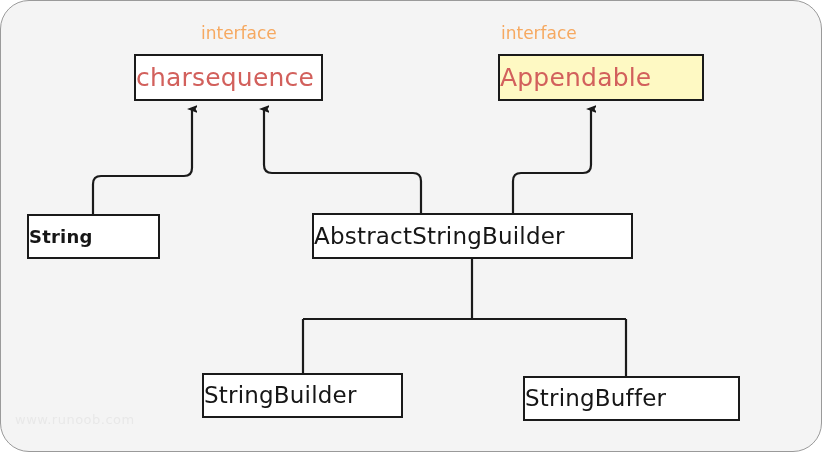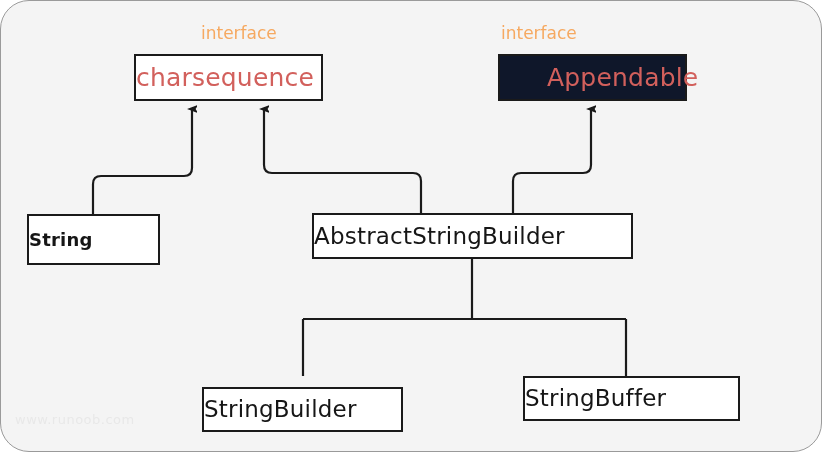--- a/index.html
+++ b/index.html
@@ -97,33 +97,33 @@
       </g>
   </svg>
 
   <div class="stereotype" style="left: 200px; top: 24px; color: rgb(246, 169, 97);">interface</div>
   <div class="stereotype" style="left: 500px; top: 24px; color: rgb(246, 169, 97);">interface</div>
 
   <div class="node-box node-interface" style="left: 133px; top: 53px; width: 189px; height: 47px; border-color: rgb(26, 26, 26); background: rgb(255, 255, 255);">
     <span class="node-label">charsequence</span>
   </div>
 
-  <div class="node-box node-interface" style="left: 497px; top: 53px; width: 189px; height: 47px; border-color: rgb(26, 26, 26); background: #0f172a; padding-left: 47px;">
+  <div class="node-box node-interface" style="left: 497px; top: 53px; width: 206px; height: 47px; border-color: rgb(26, 26, 26); background: #fef9c3;">
     <span class="node-label">Appendable</span>
   </div>
 
-  <div class="node-box node-class node-small" style="left: 26px; top: 213px; width: 133px; height: 51px; border-color: rgb(26, 26, 26); background: rgb(255, 255, 255);">
+  <div class="node-box node-class node-small" style="left: 26px; top: 213px; width: 133px; height: 45px; border-color: rgb(26, 26, 26); background: rgb(255, 255, 255);">
     <span class="node-label">String</span>
   </div>
 
   <div class="node-box node-class" style="left: 311px; top: 212px; width: 321px; height: 46px; border-color: rgb(26, 26, 26); background: rgb(255, 255, 255);">
     <span class="node-label">AbstractStringBuilder</span>
   </div>
 
-  <div class="node-box node-class" style="left: 201px; top: 386px; width: 201px; height: 45px; border-color: rgb(26, 26, 26); background: rgb(255, 255, 255);">
+  <div class="node-box node-class" style="left: 201px; top: 372px; width: 201px; height: 45px; border-color: rgb(26, 26, 26); background: rgb(255, 255, 255);">
     <span class="node-label">StringBuilder</span>
   </div>
 
   <div class="node-box node-class" style="left: 522px; top: 375px; width: 217px; height: 45px; border-color: rgb(26, 26, 26); background: rgb(255, 255, 255);">
     <span class="node-label">StringBuffer</span>
   </div>
 
   <div class="watermark" style="left: 14px; top: 411px; color: rgb(232, 232, 232);">www.runoob.com</div>
 
 </div>

